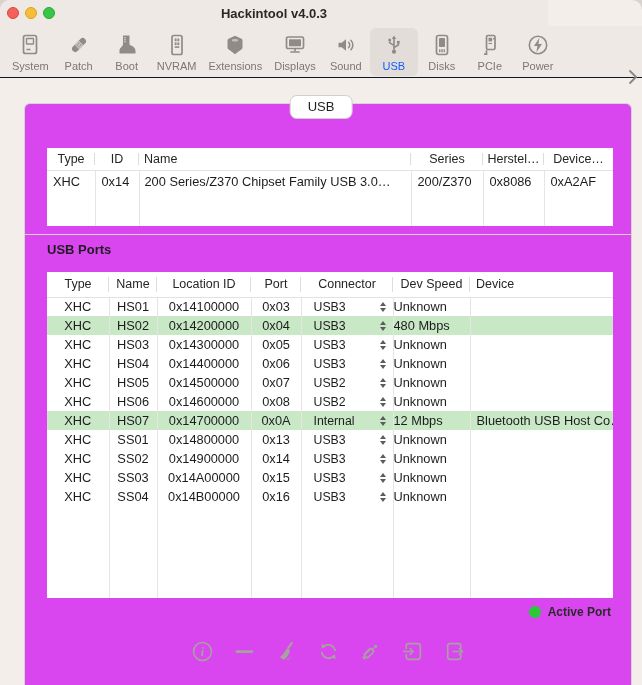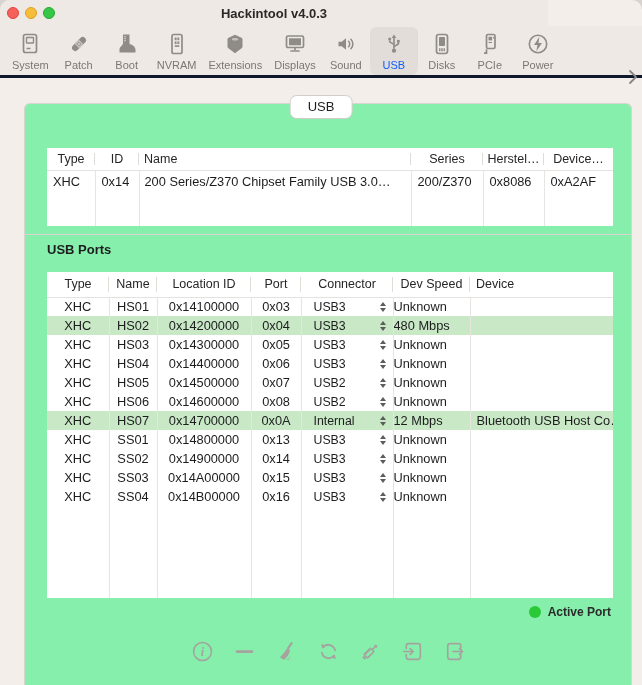--- a/index.html
+++ b/index.html
@@ -15,34 +15,34 @@
   .traffic{ position:absolute; left:7px; top:7px; display:flex; gap:6px; }
   .tl{ width:12px; height:12px; border-radius:50%; display:inline-block; }
   .tl.red{ background:#f4605a; border:0.5px solid #e0443e; }
   .tl.yellow{ background:#f6bd3b; border:0.5px solid #dfa023; }
   .tl.green{ background:#37c648; border:0.5px solid #27a834; }
   .wtitle{ position:absolute; left:0; right:0; top:0; height:26px; line-height:27px;
            text-align:center; font-size:13px; font-weight:700; color:#2b2826; }
 
   
   .toolbar{ position:absolute; left:0; top:26px; width:642px; height:52px;
-            background:#efe9e5; border-bottom:3px solid #0f172a;
+            background:#efe9e5; border-bottom:1px solid #0f172a;
             display:flex; align-items:center; padding:0 14px 0 6px; gap:0; }
   .titem{ display:flex; flex-direction:column; align-items:center; justify-content:center;
           min-width:48px; height:48px; padding:2px 6px; border-radius:6px; cursor:default; }
   .titem .ticon{ height:28px; display:flex; align-items:center; justify-content:center; }
   .titem .tlabel{ font-size:11px; color:#7c7773; line-height:13px; margin-top:1px; }
   .titem.selected{ background:#e3ddd9; }
   .titem.selected .tlabel{ color:#0d5dff; }
   .overflow{ position:absolute; right:0px; top:40px; width:16px; height:22px;
              display:flex; align-items:center; }
 
   
   .groupbox{ position:absolute; left:24px; top:103px; width:608px; height:582px;
-             background:#86efac; border:1px solid #d9d4d0; border-bottom:none;
+             background:#d946ef; border:1px solid #d9d4d0; border-bottom:none;
              border-radius:6px 6px 0 0; }
   .tabpill{ position:absolute; top:95px; left:50%; transform:translateX(-50%);
             background:#ffffff; border:1px solid #d2cdc9; border-radius:7px;
             padding:3px 17px 4px; font-size:13px; color:#1d1d1f; z-index:3; }
 
   .tablebox{ position:absolute; background:#fff; overflow:hidden; }
   .t1{ left:22px; top:44px; width:566px; height:78px; }
   .t2{ left:22px; top:168px; width:566px; height:326px; }
 
   table{ border-collapse:collapse; table-layout:fixed; width:100%; height:100%; }

